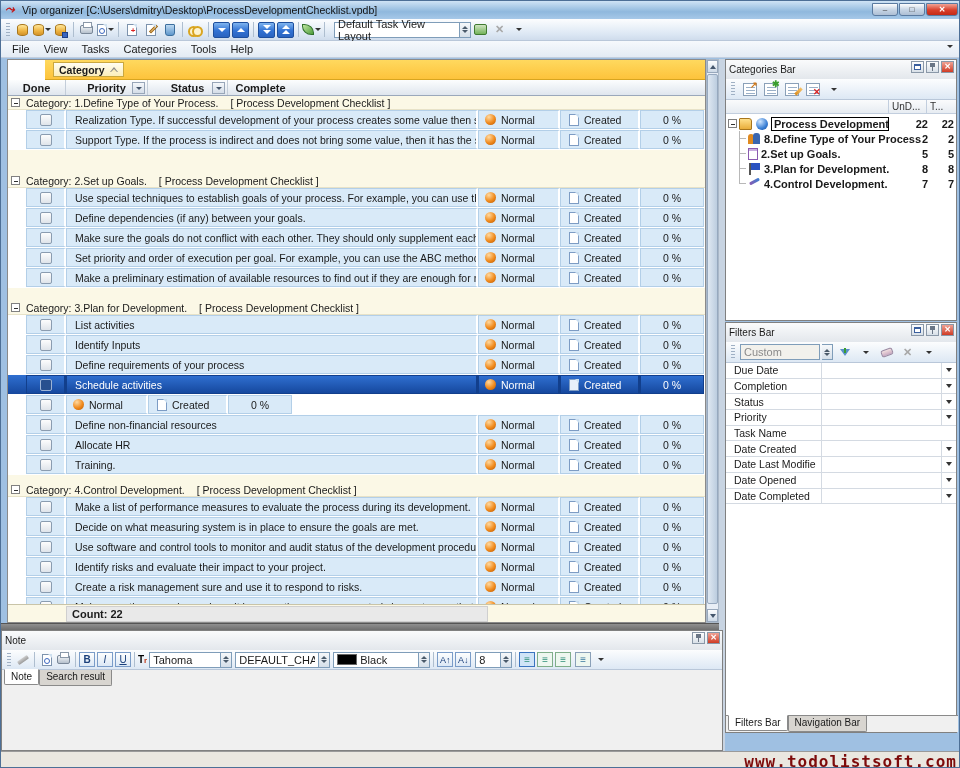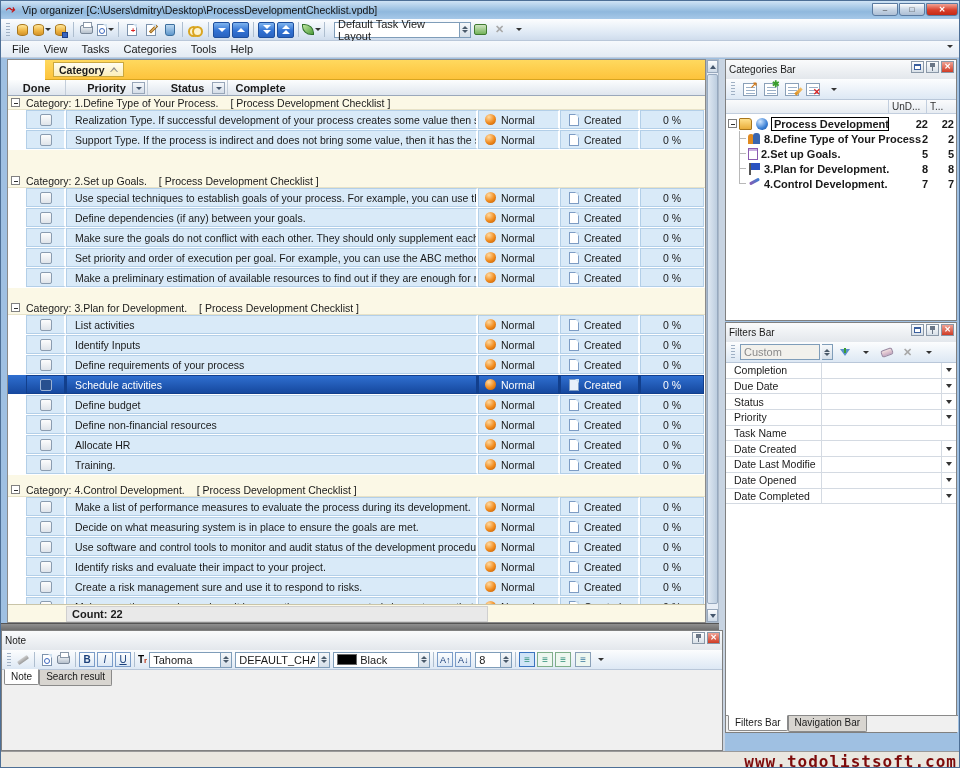--- a/index.html
+++ b/index.html
@@ -538,21 +538,20 @@
             <span class="st-doc"></span>
             <span>Created</span>
           </span>
           <span class="cell c-complete">0 %</span>
         </div>
         <div class="task-row">
           <span class="cell c-gutter"></span>
           <span class="cell c-done">
             <span class="cb"></span>
           </span>
-          <span class="cell c-name">Define budget</span>
           <span class="cell c-priority">
             <span class="pri-ball"></span>
             <span>Normal</span>
           </span>
           <span class="cell c-status">
             <span class="st-doc"></span>
             <span>Created</span>
           </span>
           <span class="cell c-complete">0 %</span>
         </div>
@@ -930,28 +929,28 @@
           </span>
         <span class="mi">
             <span class="gray-x">✕</span>
           </span>
         <span class="mi">
             <span class="dd-arrow"></span>
           </span>
       </div>
       <div class="filter-rows" id="filter-rows">
           <div class="frow">
-            <span class="flabel">Completion</span>
+            <span class="flabel">Due Date</span>
             <span class="fval"></span>
             <span class="farrow">
               <i></i>
             </span>
           </div>
           <div class="frow">
-            <span class="flabel">Due Date</span>
+            <span class="flabel">Completion</span>
             <span class="fval"></span>
             <span class="farrow">
               <i></i>
             </span>
           </div>
           <div class="frow">
             <span class="flabel">Status</span>
             <span class="fval"></span>
             <span class="farrow">
               <i></i>

